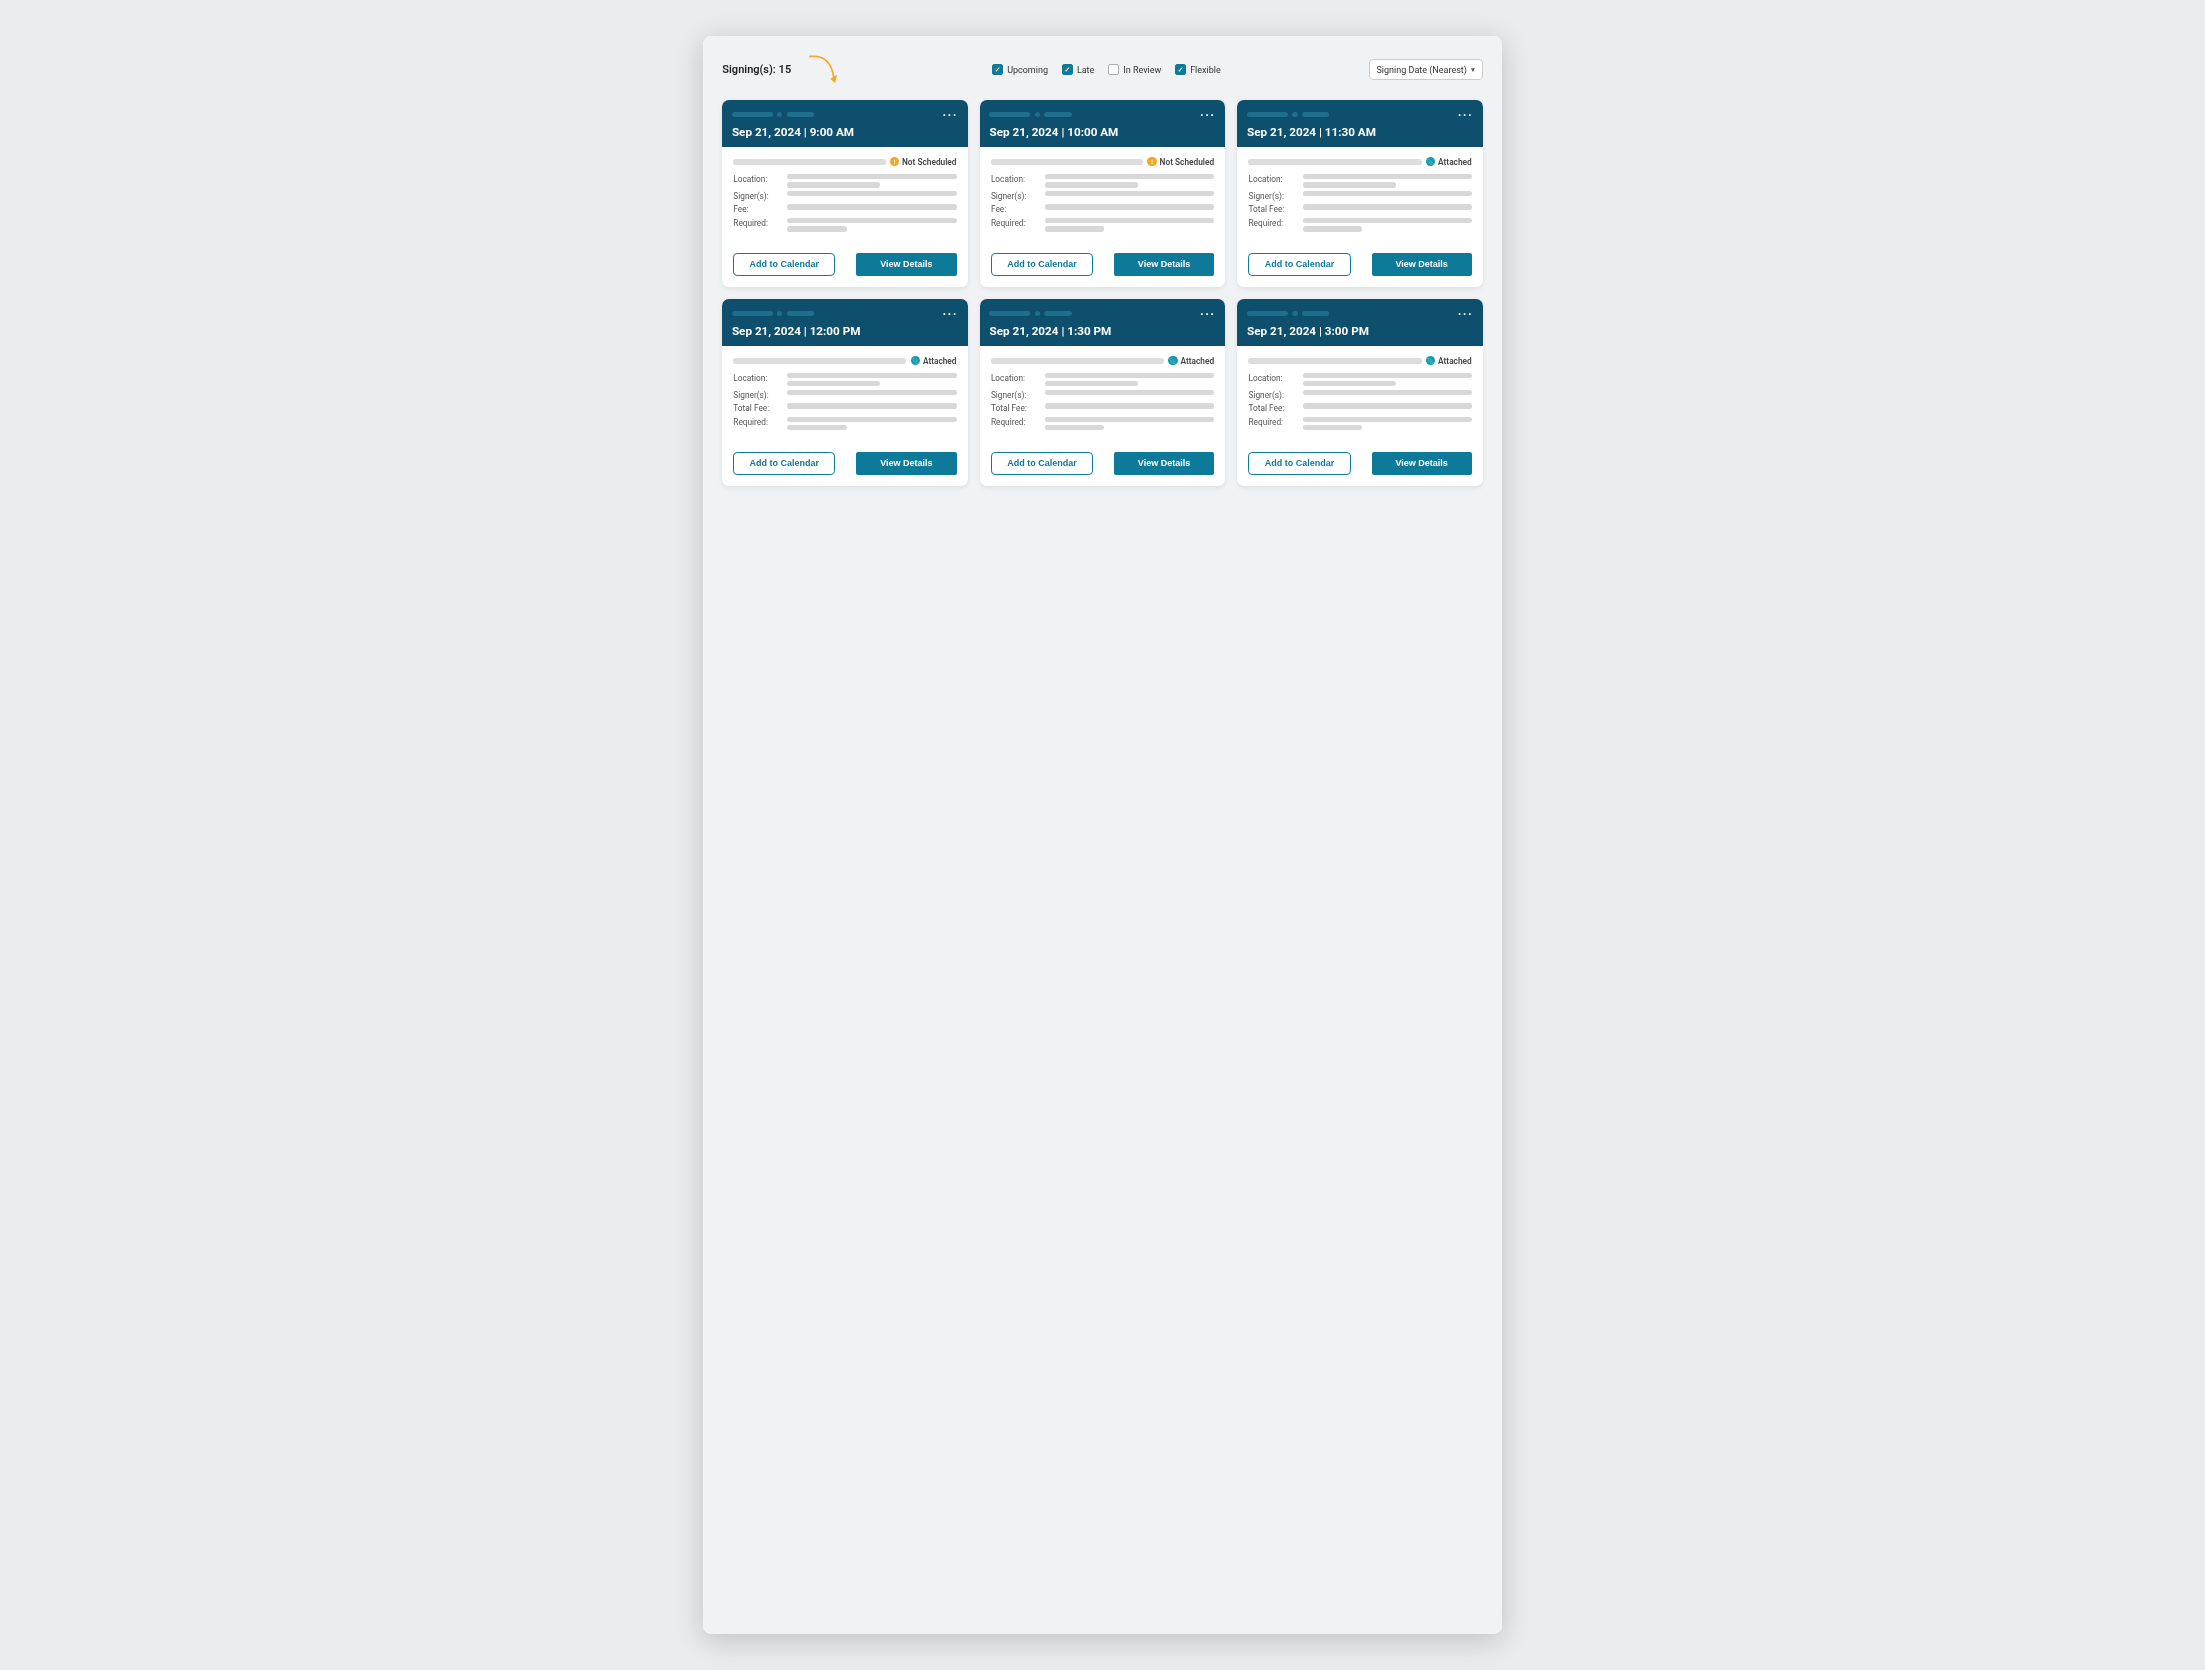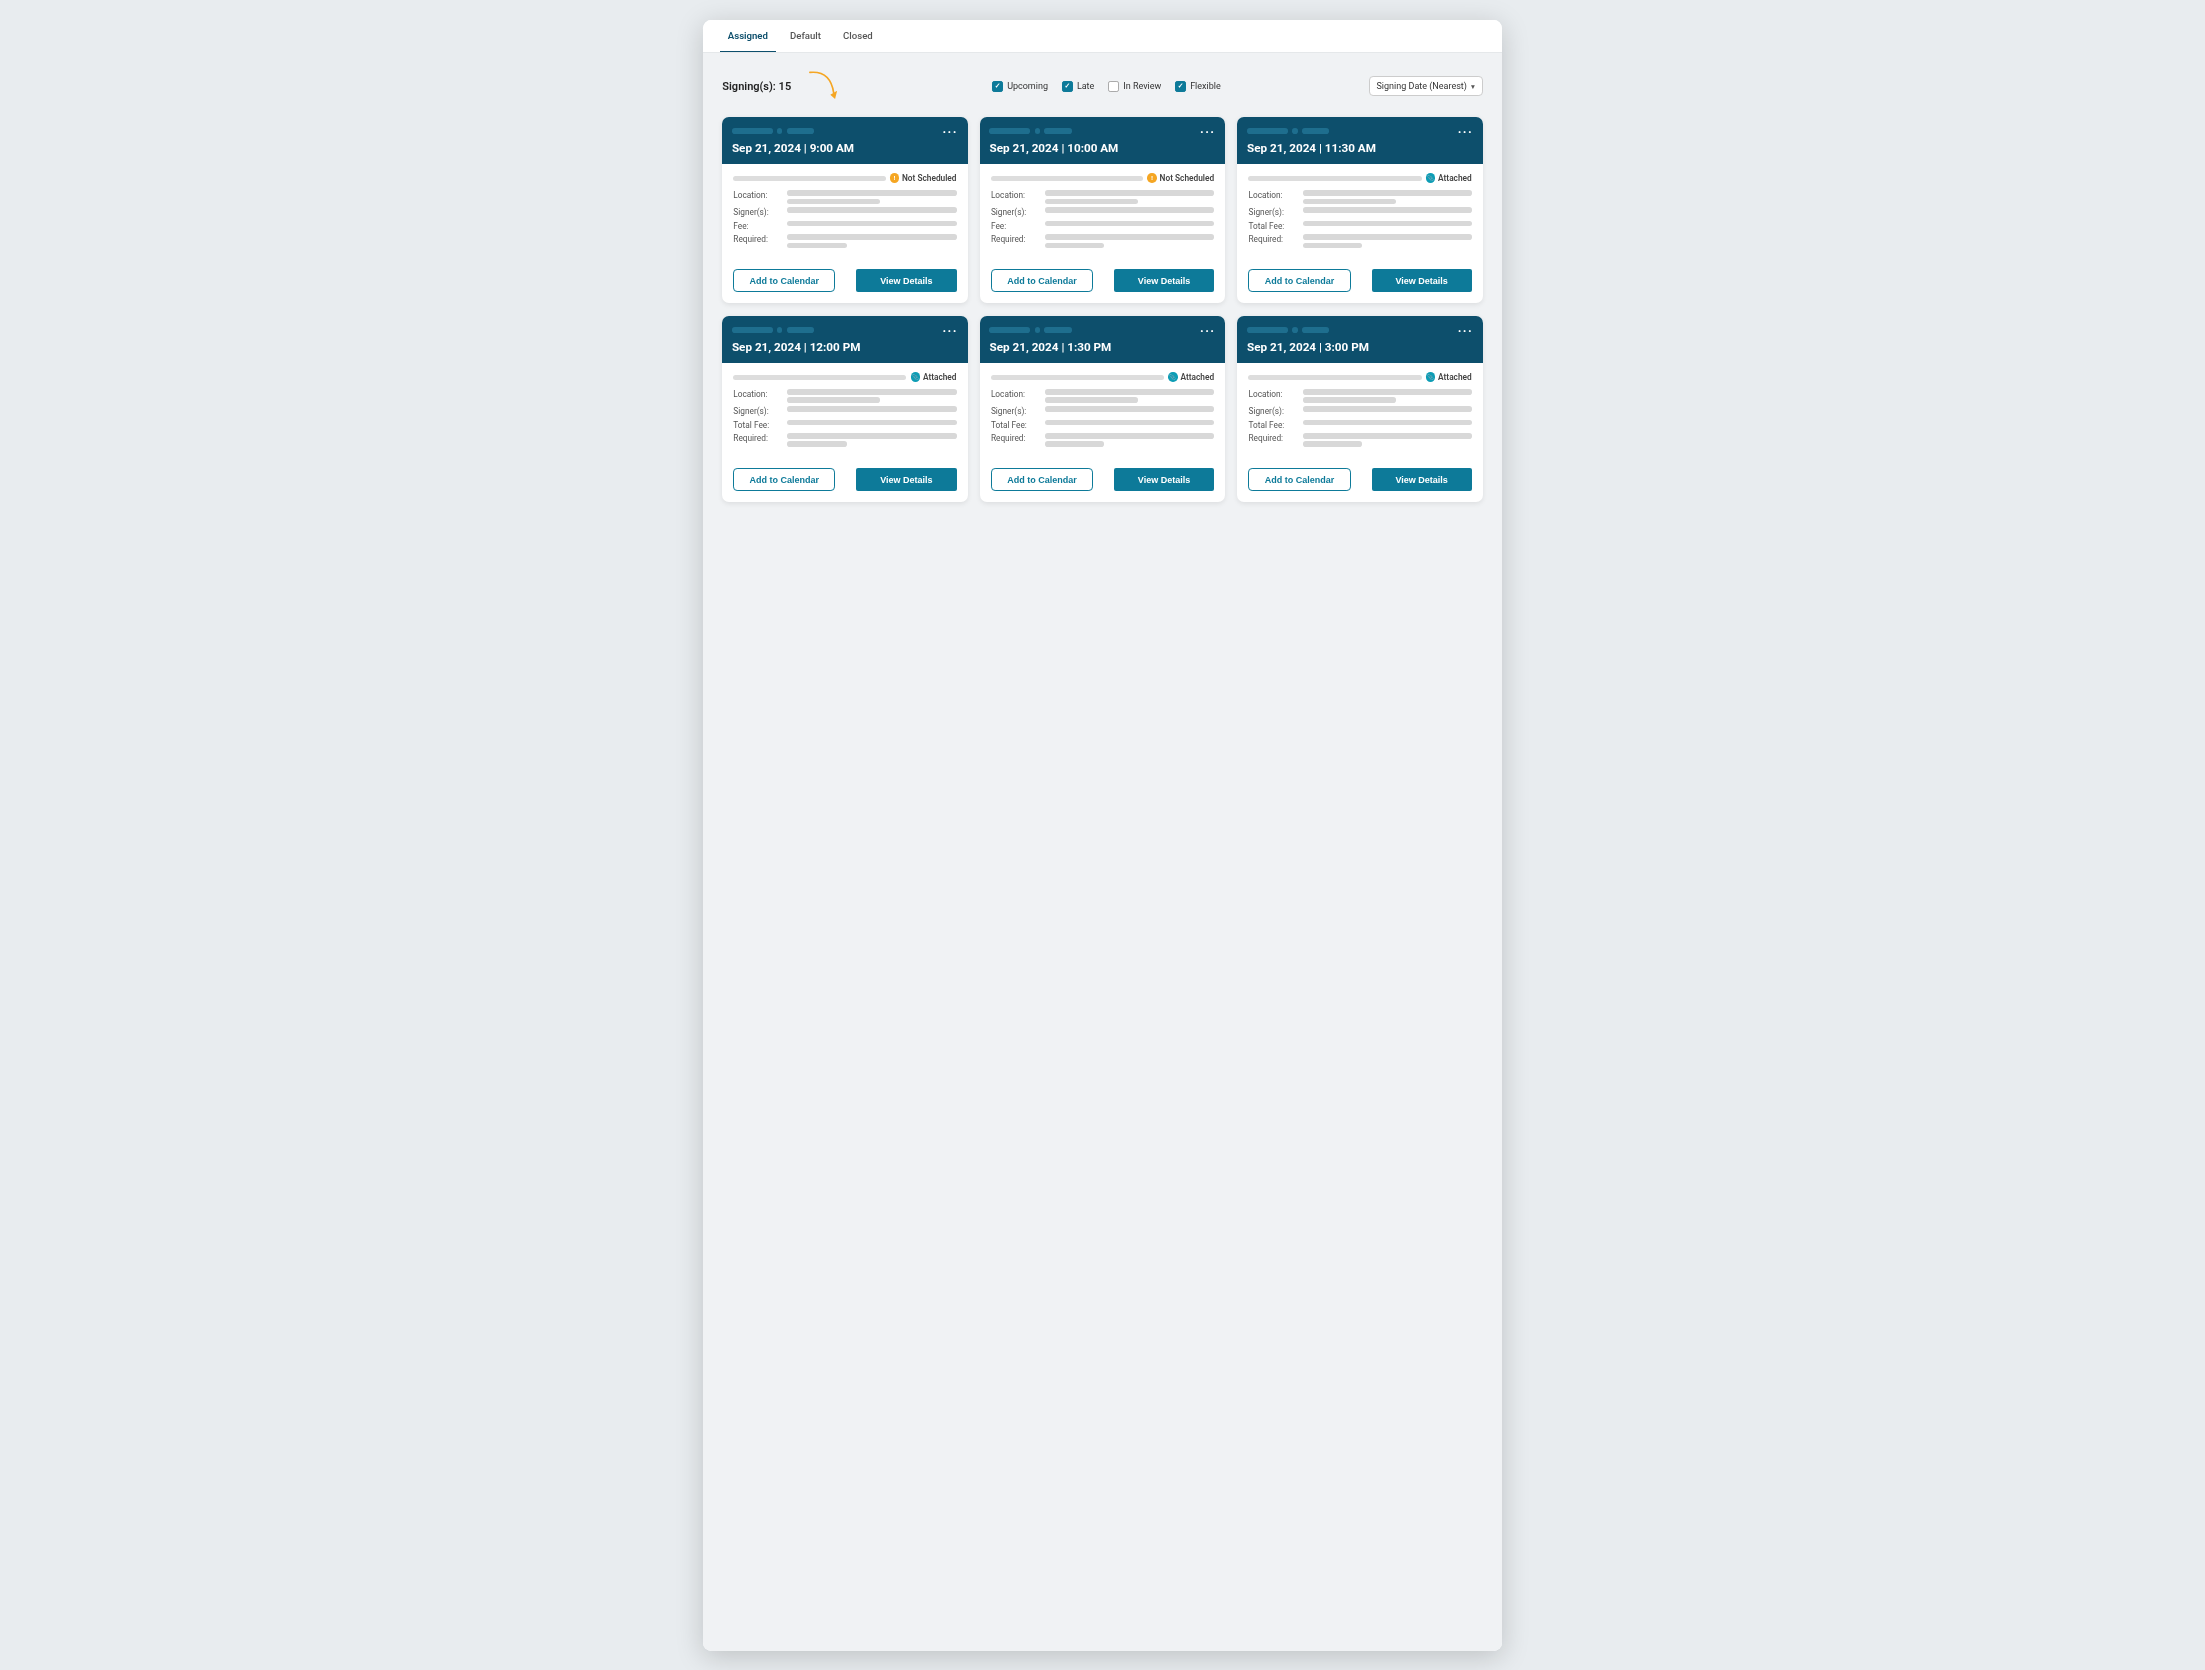--- a/index.html
+++ b/index.html
@@ -353,25 +353,20 @@
       cursor: pointer;
       text-align: center;
     }
   </style>
 </head>
 <body>
 
 <div class="window">
 
 
-  <div class="tabbar">
-    <div class="tab active">Assigned</div>
-    <div class="tab">Default</div>
-    <div class="tab">Closed</div>
-  </div>
 
   <div class="main">
 
     <div class="toolbar">
       <span class="signings-count">Signing(s): 15</span>
 
       <div class="arrow-annotation">
         <svg width="41" height="34" viewBox="0 0 60 50">
           <path d="M 10 5 Q 40 2 45 35" stroke="#f5a623" stroke-width="2.5" fill="none" stroke-linecap="round"></path>
           <polygon points="40,38 50,32 47,44" fill="#f5a623"></polygon>

